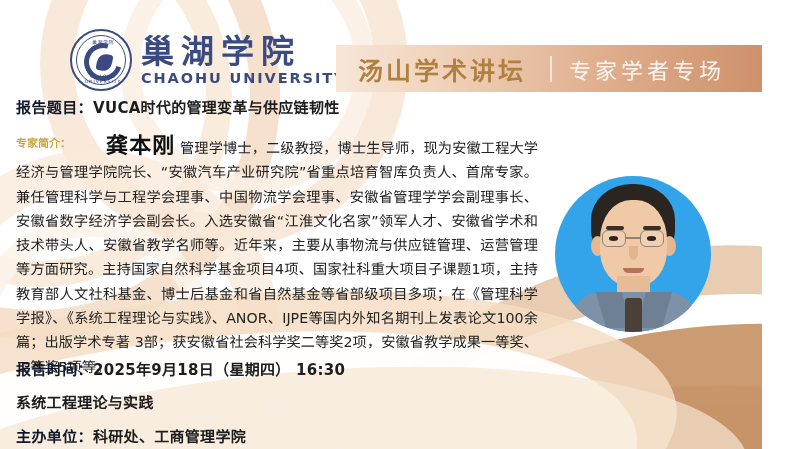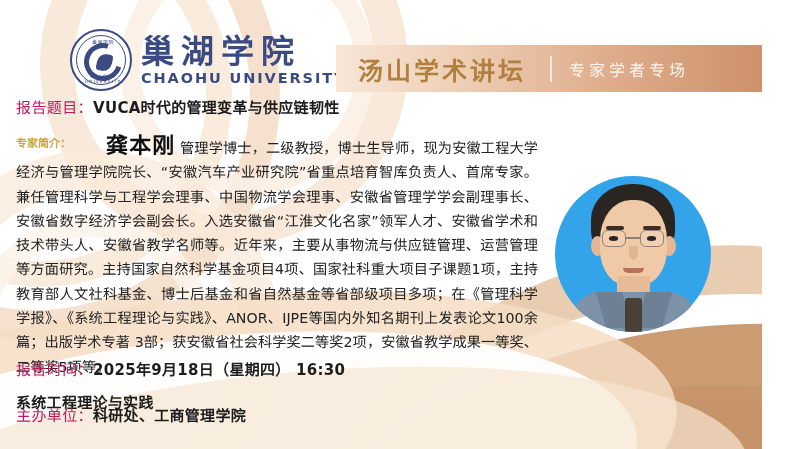--- a/index.html
+++ b/index.html
@@ -225,55 +225,55 @@
     color: #b08040;
     letter-spacing: 3px;
   }
   .banner-div {
     width: 2px; height: 26px;
     background: #f6e7da;
     margin: 0 17px 0 24px;
   }
   .banner-sub {
     font-family: "DejaVu Serif", "Liberation Serif", serif;
-    font-size: 16px;
+    font-size: 22px;
     color: #fdf6f0;
     letter-spacing: 4px;
   }
 
   
   .content {
     position: absolute;
     left: 0; top: 0;
     width: 798px; height: 449px;
   }
   .row {
     position: absolute;
     display: flex;
     align-items: flex-start;
   }
   .lbl {
-    color: #be185d;
+    color: #0f172a;
     font-size: 15px;
-    font-weight: 400;
+    font-weight: 700;
     white-space: nowrap;
     letter-spacing: .4px;
   }
   .val {
     color: #1d1d1d;
     font-size: 15px;
     font-weight: 700;
     white-space: nowrap;
     letter-spacing: .3px;
   }
 
   #row-title { left: 16px; top: 96px; }
   #row-time  { left: 16px; top: 358px; }
   #row-place { left: 16px; top: 391px; }
-  #row-org   { left: 16px; top: 404px; }
+  #row-org   { left: 16px; top: 425px; }
 
   
   #row-bio { left: 16px; top: 134px; width: 530px; }
   .bio-label {
     position: absolute;
     left: 0; top: 0;
     color: #c9a43f;
     font-size: 11px;
     font-weight: 600;
     white-space: nowrap;

